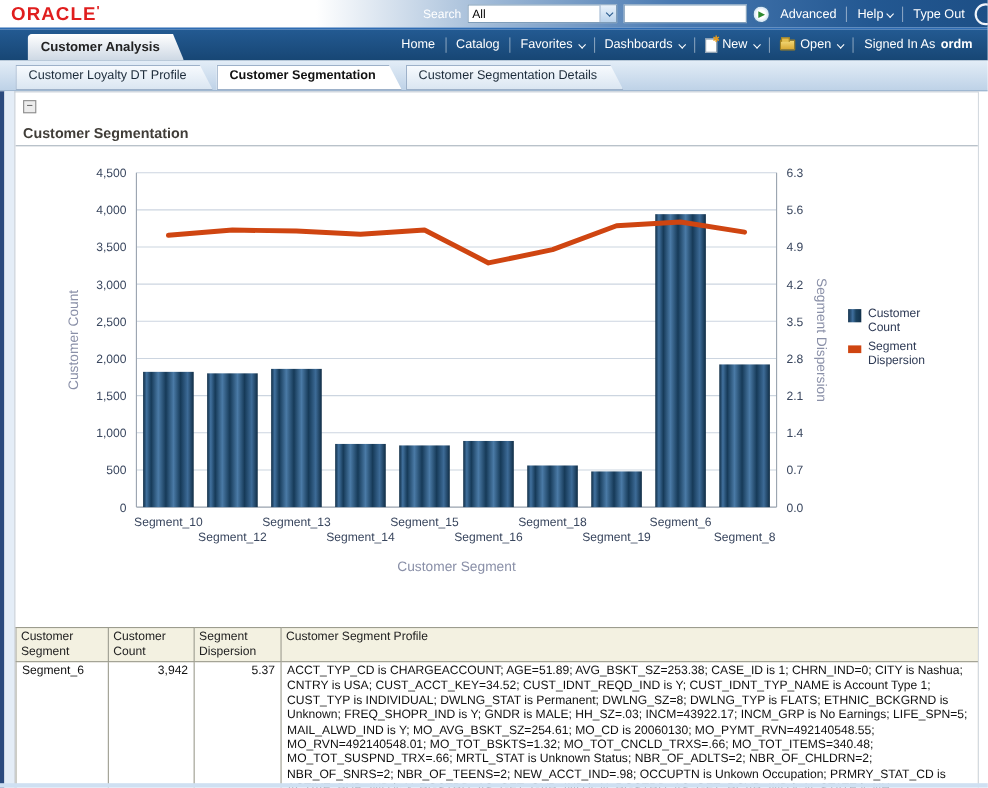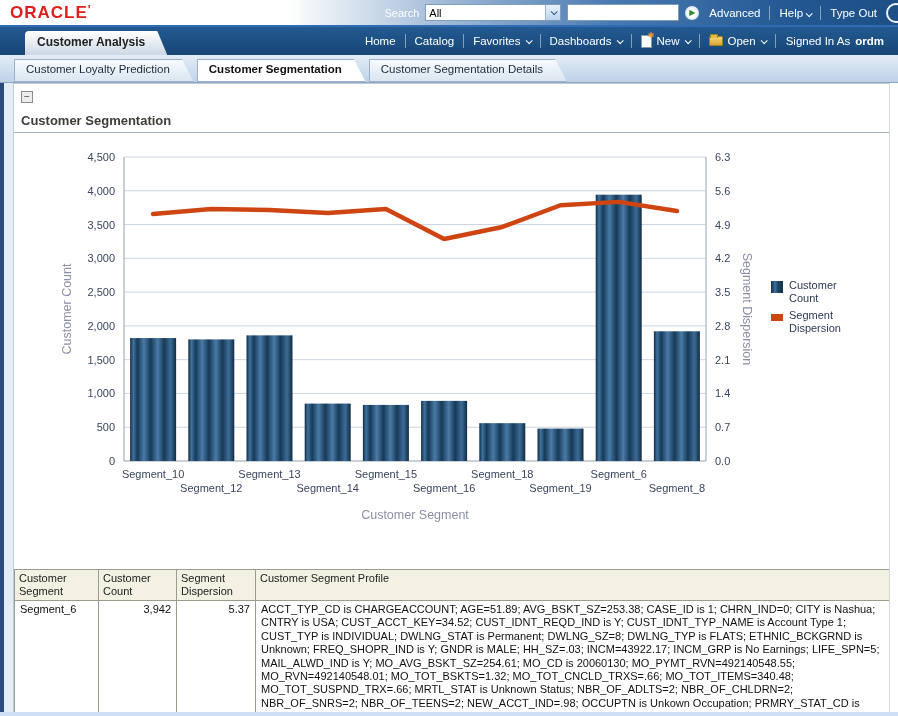--- a/index.html
+++ b/index.html
@@ -147,21 +147,21 @@
         <span class="folder-icon"></span>
         <span>Open</span>
         <span class="chev white"></span>
       </a>
     <span class="divider"></span>
     <span class="signed-in"><span>Signed In As</span><b>ordm</b></span>
   </div>
 </div>
 
 <div class="hdr3">
-  <div class="subtab">Customer Loyalty Prediction</div>
+  <div class="subtab">Customer Loyalty DT Profile</div>
   <div class="subtab active">Customer Segmentation</div>
   <div class="subtab">Customer Segmentation Details</div>
   <span class="spacer"></span>
 
 </div>
 
 <div class="strip-dark"></div>
 <div class="strip-light"></div>
 
 <div class="content">

